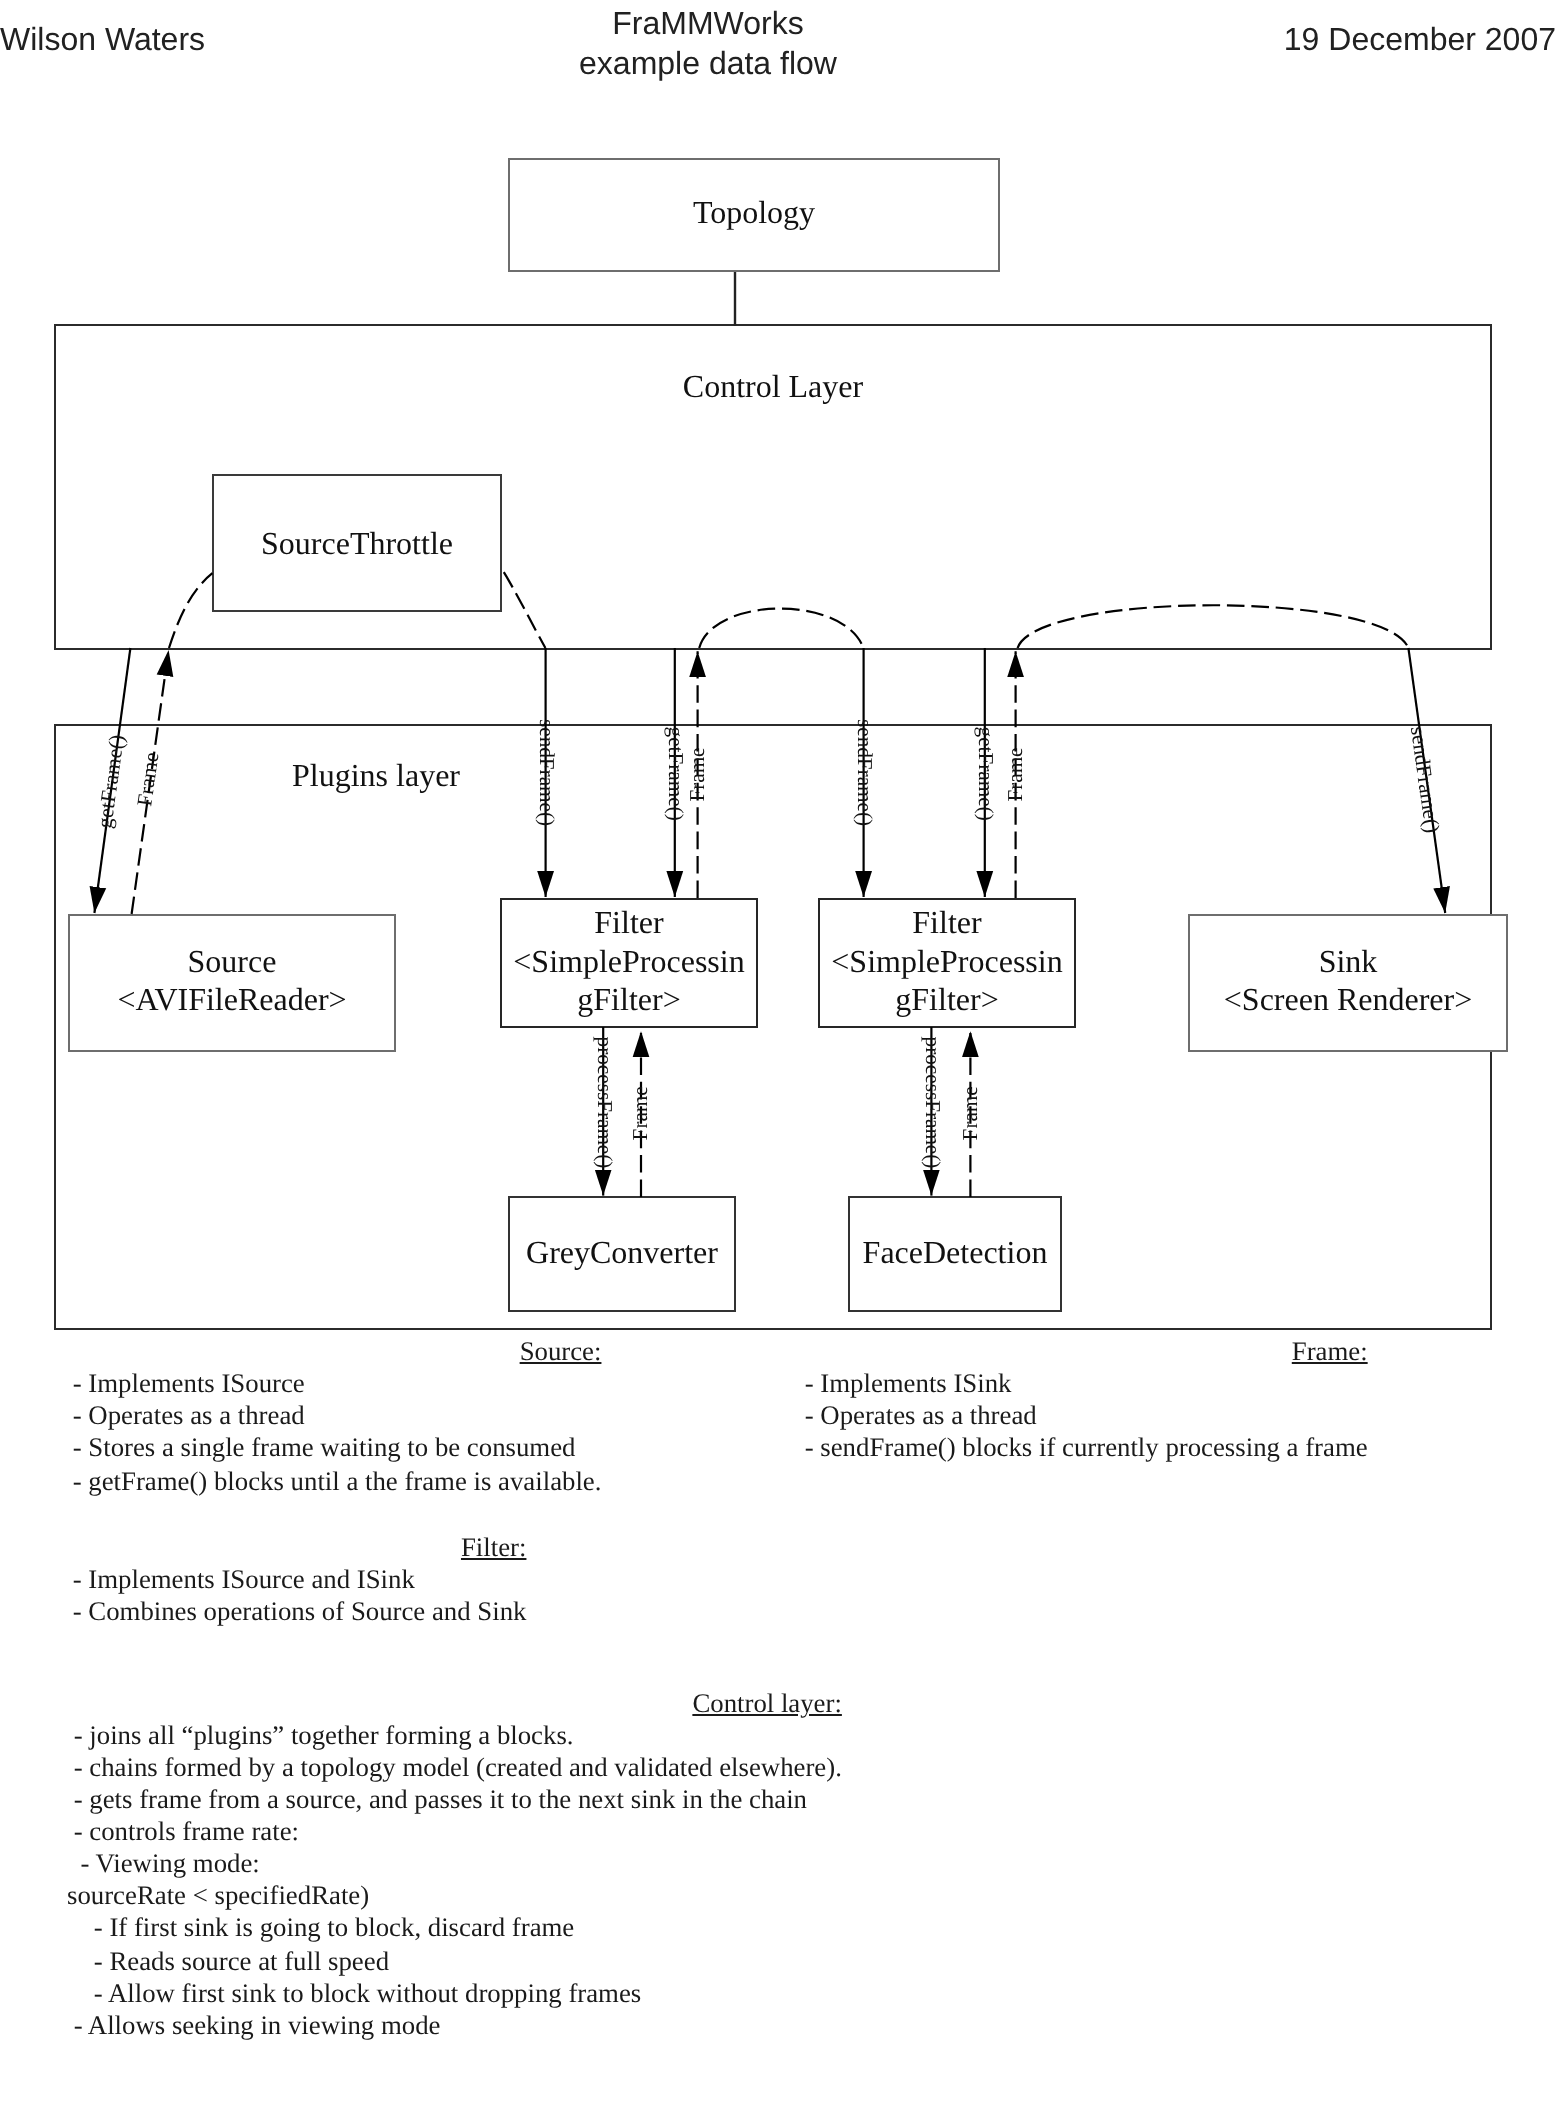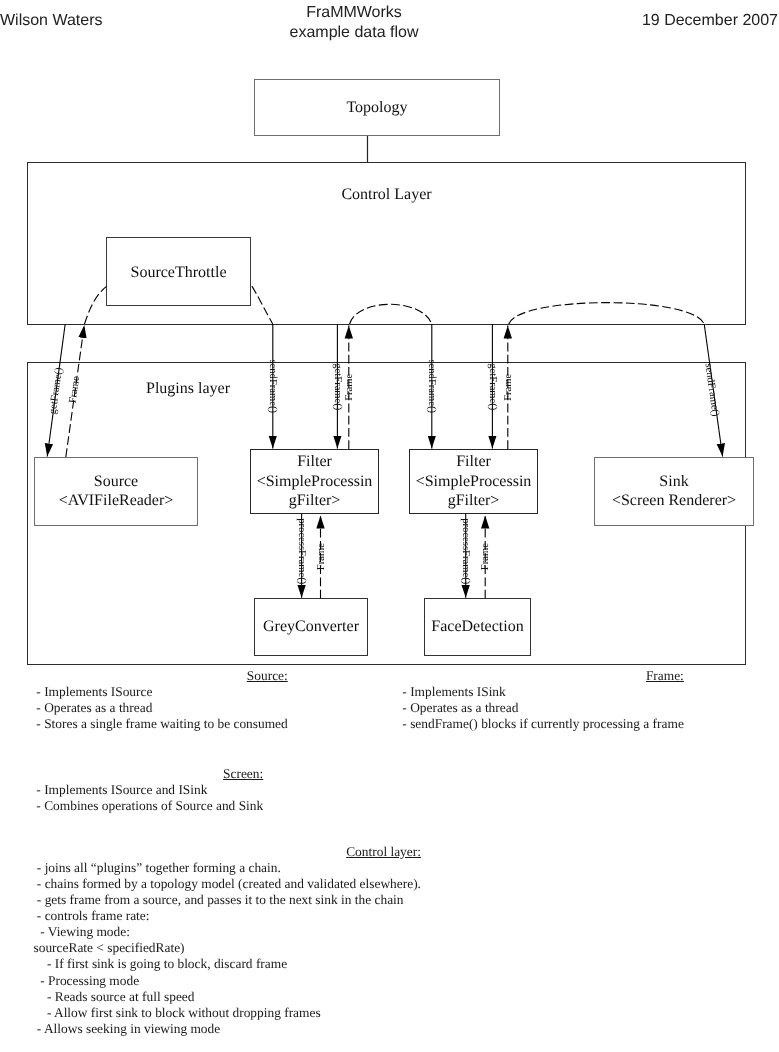--- a/index.html
+++ b/index.html
@@ -132,43 +132,43 @@
     <text class="bx" x="674" y="505">&lt;Screen Renderer&gt;</text>
     <text class="bx" x="311" y="631.3">GreyConverter</text>
     <text class="bx" x="477.5" y="631.3">FaceDetection</text>
   </svg>
 
   <div class="notes" id="note-source">
     <div class="nh">Source:</div>
       <div> - Implements ISource</div>
       <div> - Operates as a thread</div>
       <div> - Stores a single frame waiting to be consumed</div>
+      <div> - getFrame() blocks until a the frame is available.</div>
     </div>
 
 <div class="notes" id="note-sink">
     <div class="nh">Frame:</div>
       <div> - Implements ISink</div>
       <div> - Operates as a thread</div>
       <div> - sendFrame() blocks if currently processing a frame</div>
     </div>
 
 <div class="notes" id="note-filter">
-    <div class="nh">Screen:</div>
+    <div class="nh">Filter:</div>
       <div> - Implements ISource and ISink</div>
       <div> - Combines operations of Source and Sink</div>
     </div>
 
 <div class="notes" id="note-control">
     <div class="nh">Control layer:</div>
-      <div> - joins all “plugins” together forming a chain.</div>
+      <div> - joins all “plugins” together forming a blocks.</div>
       <div> - chains formed by a topology model (created and validated elsewhere).</div>
       <div> - gets frame from a source, and passes it to the next sink in the chain</div>
       <div> - controls frame rate:</div>
       <div>  - Viewing mode:</div>
       <div>sourceRate &lt; specifiedRate)</div>
       <div>    - If first sink is going to block, discard frame</div>
-      <div>  - Processing mode</div>
       <div>    - Reads source at full speed</div>
       <div>    - Allow first sink to block without dropping frames</div>
       <div> - Allows seeking in viewing mode</div>
     </div>
 
 </div>
 
 </body></html>

